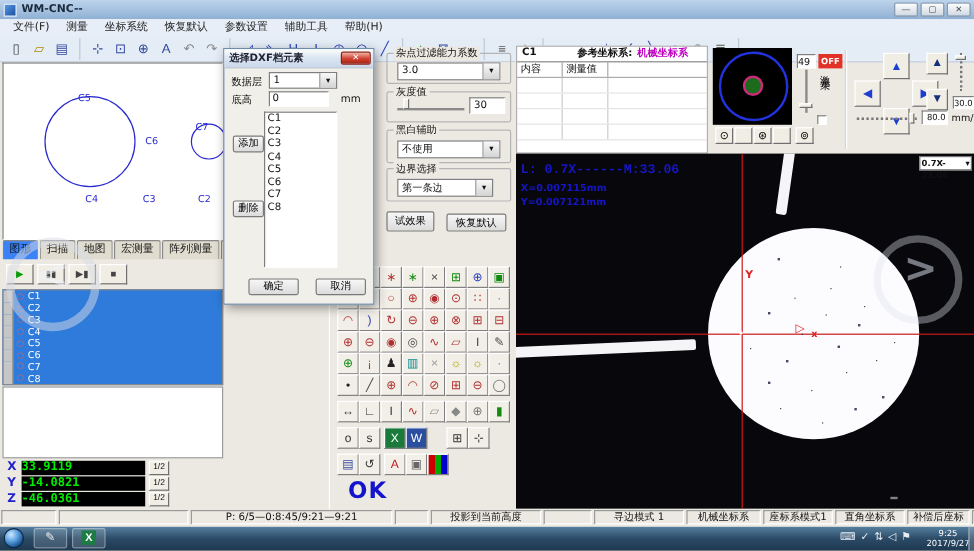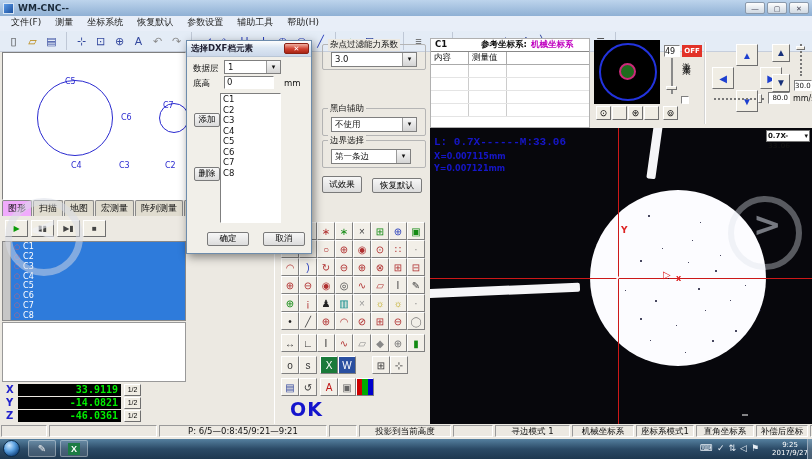--- a/index.html
+++ b/index.html
@@ -26,34 +26,34 @@
   .tbb{width:19px;height:18px;background:transparent;border:1px solid transparent;font-size:11px;
        line-height:16px;text-align:center;padding:0;}
 
   
   #gfx{left:2px;top:52px;width:184px;height:148px;}
   .gcircle{position:absolute;border:1px solid #2a2ad0;border-radius:50%;}
   .glabel{position:absolute;color:#2a2ad0;font-size:8px;}
   #tabs{left:2px;top:200px;width:184px;height:17px;display:flex;overflow:hidden;}
   .tab{height:15px;line-height:15px;padding:0 5px;background:#e0dccf;border:1px solid #8a8a8a;border-bottom:none;
        border-radius:2px 2px 0 0;margin-right:1px;white-space:nowrap;}
-  .tab.active{background:#f0abfc;}
+  .tab.active{background:#3b82f6;}
   #transport{left:2px;top:218px;width:184px;height:22px;display:flex;gap:3px;padding:2px 0 0 3px;box-sizing:border-box;}
   .tpb{width:23px;height:17px;font-size:8px;line-height:14px;padding:0;text-align:center;}
   #elist{left:2px;top:241px;width:184px;height:80px;background:#2e7bdb;border:1px solid #888;box-sizing:border-box;
          display:flex;flex-direction:column;}
   .erow{flex:1;display:flex;align-items:center;color:#fff;font-size:8px;}
   .egut{width:8px;height:100%;background:#c6c6c6;border-right:1px solid #999;margin-right:3px;box-sizing:border-box;}
   .eicon{color:#e86060;font-size:7px;margin-right:3px;font-weight:bold;}
   #whitebox{left:2px;top:322px;width:184px;height:60px;background:#fff;border:1px solid #999;box-sizing:border-box;}
   #coords{left:2px;top:384px;width:184px;height:40px;}
   .crow{position:absolute;left:0;height:12px;width:184px;}
   .caxis{position:absolute;left:4px;top:0;color:#2222cc;font-weight:bold;font-size:10px;line-height:12px;}
   .cval{position:absolute;left:16px;top:0;width:103px;height:12px;background:#000;color:#00ee00;
-        font:bold 10px "DejaVu Sans Mono",monospace;line-height:12px;text-align:right;padding-right:3px;box-sizing:border-box;}
+        font:bold 10px "DejaVu Sans Mono",monospace;line-height:12px;padding-right:3px;box-sizing:border-box;}
   .chalf{position:absolute;left:122px;top:0;width:17px;height:12px;font-size:7px;line-height:10px;text-align:center;padding:0;}
 
   
   .group{position:absolute;left:322px;width:104px;border:1px solid #b5b5b5;border-radius:2px;box-sizing:border-box;}
   .glab{position:absolute;top:-6px;left:5px;background:#ece9e2;padding:0 2px;font-size:8.5px;white-space:nowrap;}
   .combo{position:absolute;height:15px;display:flex;align-items:stretch;background:#fff;
          border:1px solid #7f7f7f;box-sizing:border-box;}
   .combo .cv{flex:1;padding:1px 0 0 3px;font-size:8.5px;overflow:hidden;white-space:nowrap;}
   .combo .ca{width:13px;background:linear-gradient(#f8f8f8,#d4d4d4);border-left:1px solid #9a9a9a;
              text-align:center;font-size:7px;line-height:13px;}
@@ -279,20 +279,26 @@
     </div>
 
   <div id="iconpanel" class="abs"></div>
 
   <div class="group abs" style="top:44px;height:26px;">
     <span class="glab">杂点过滤能力系数</span>
     <span class="combo" style="left:8px;top:7px;width:86px;">
       <span class="cv">3.0</span>
       <span class="ca">▾</span>
     </span>
+  </div>
+  <div class="group abs" style="top:76px;height:26px;">
+    <span class="glab">灰度值</span>
+    <span class="track" style="left:8px;top:13px;width:56px;"></span>
+    <span class="thumbv raised" style="left:13px;top:5px;"></span>
+    <span class="sunken" style="position:absolute;left:68px;top:4px;width:30px;height:14px;font-size:8.5px;line-height:12px;padding-left:3px;">30</span>
   </div>
   <div class="group abs" style="top:108px;height:28px;">
     <span class="glab">黑白辅助</span>
     <span class="combo" style="left:8px;top:8px;width:86px;">
       <span class="cv">不使用</span>
       <span class="ca">▾</span>
     </span>
   </div>
   <div class="group abs" style="top:140px;height:28px;">
     <span class="glab">边界选择</span>

